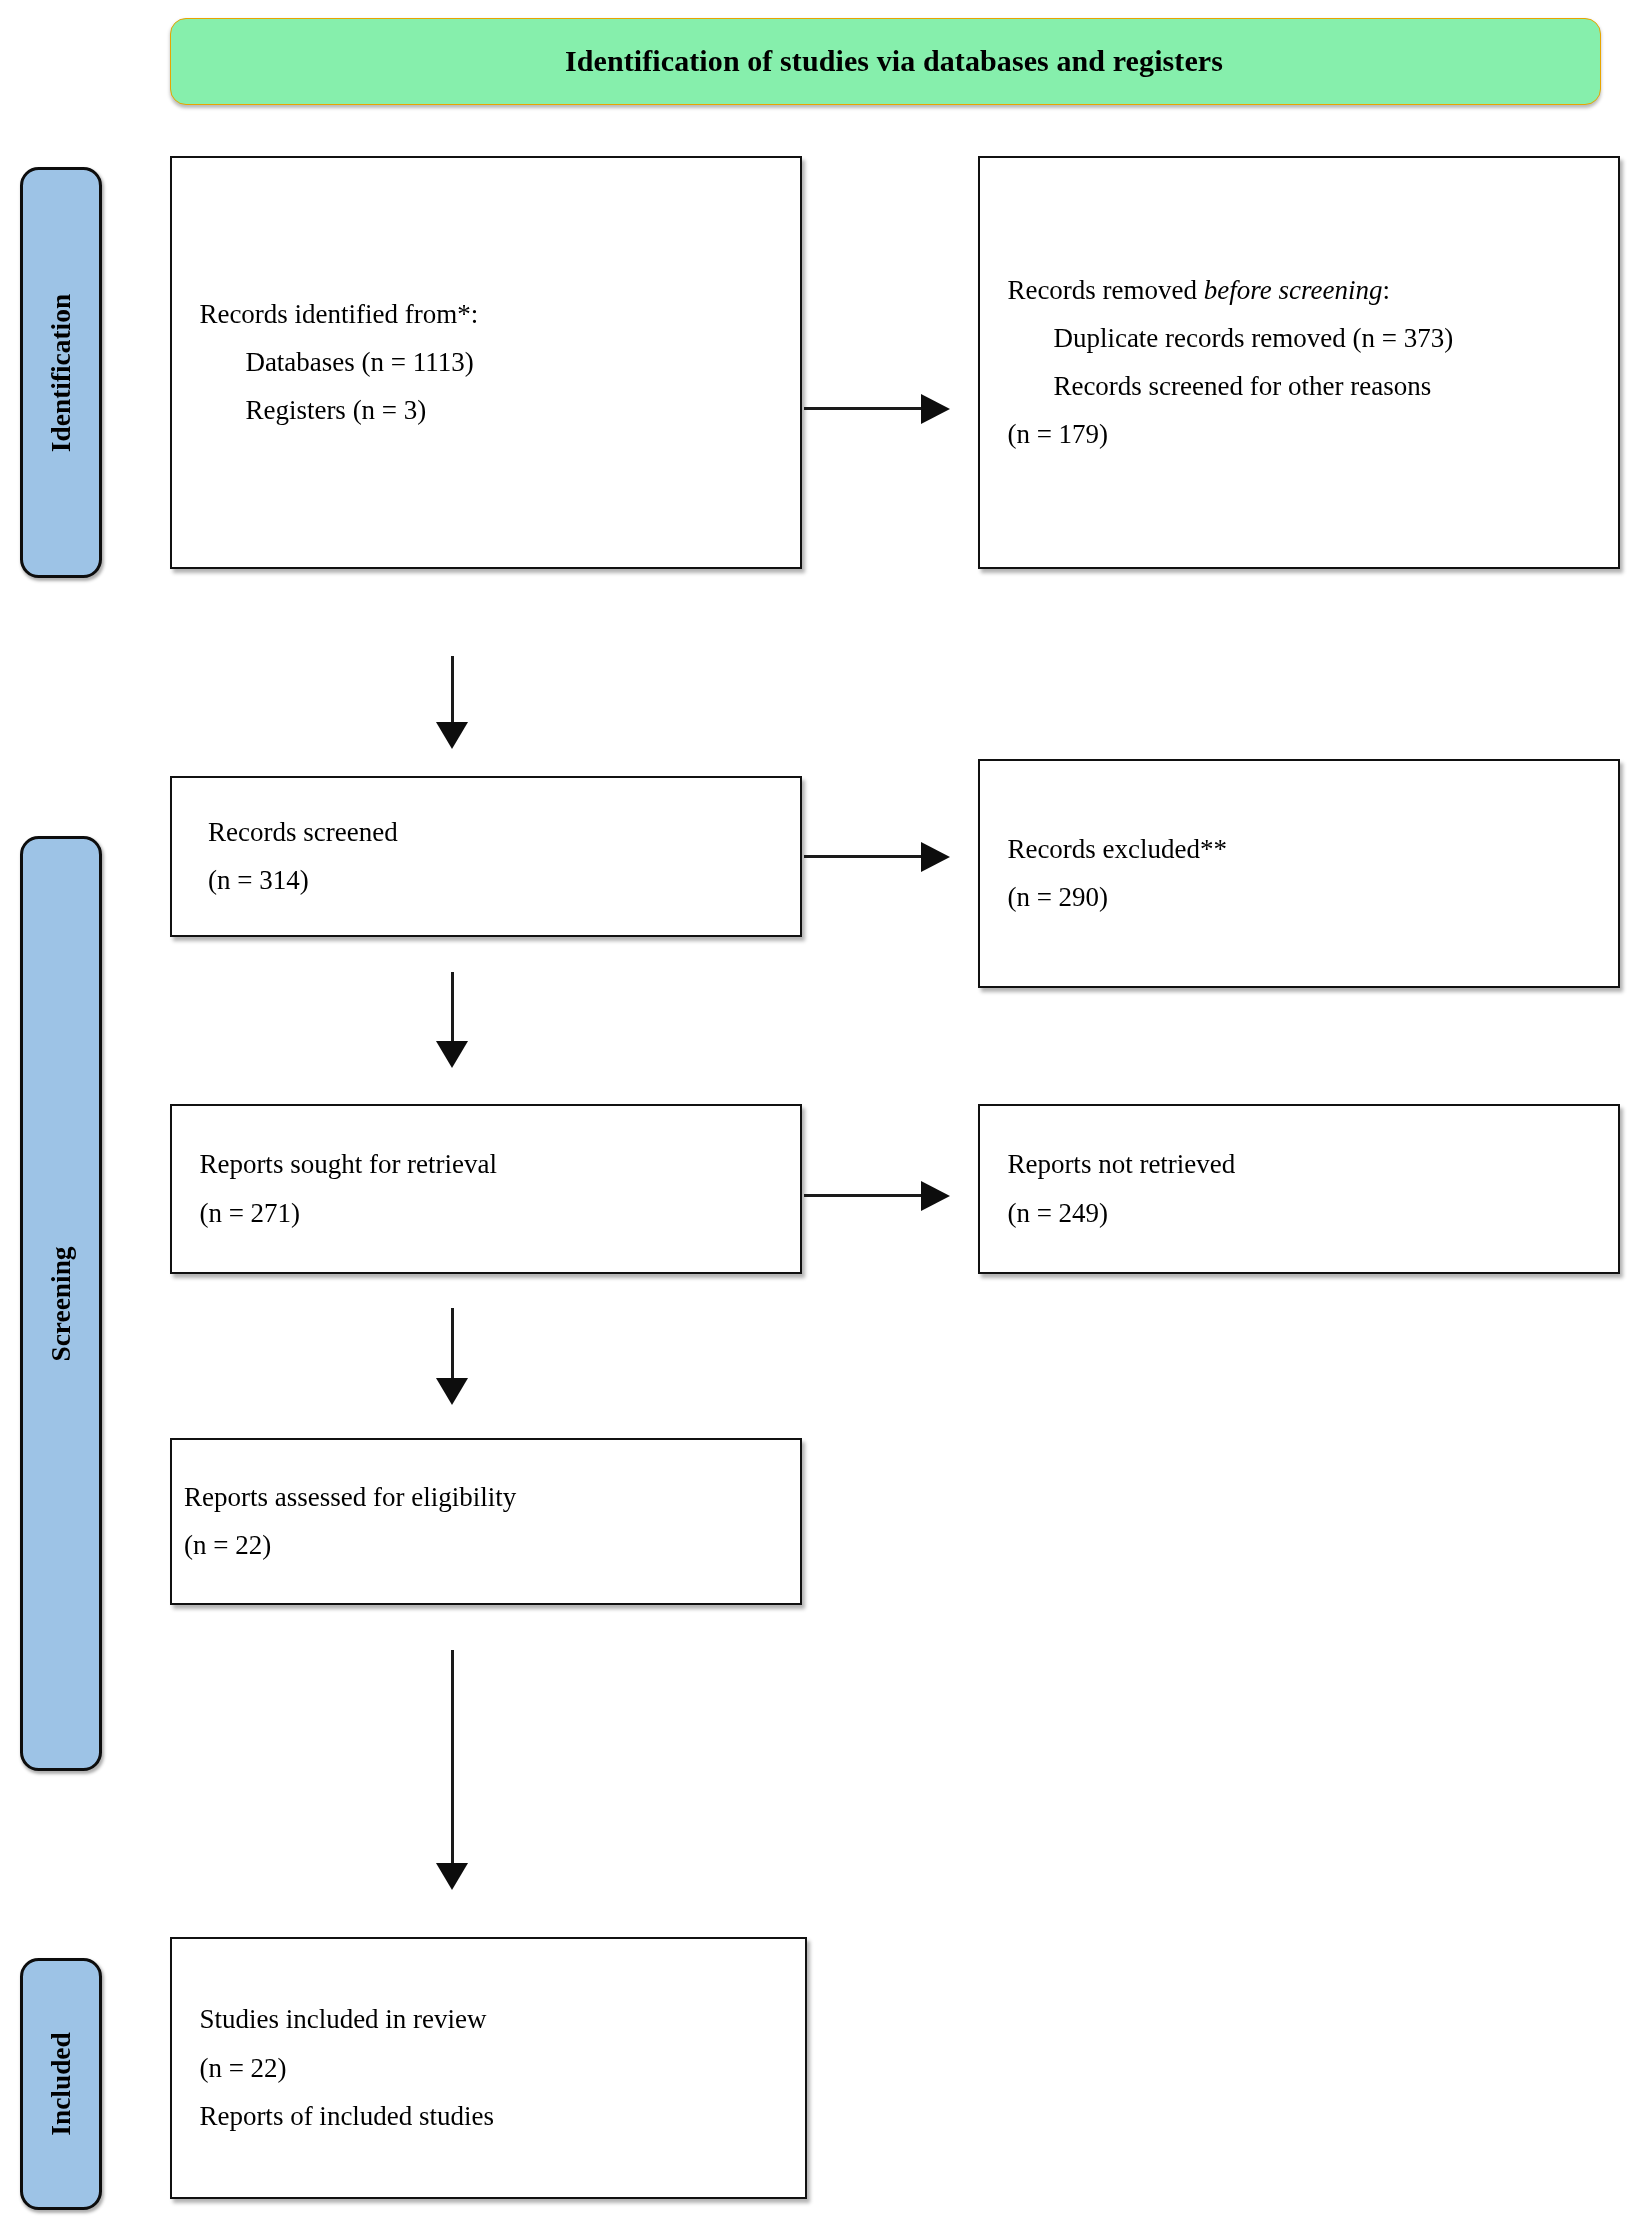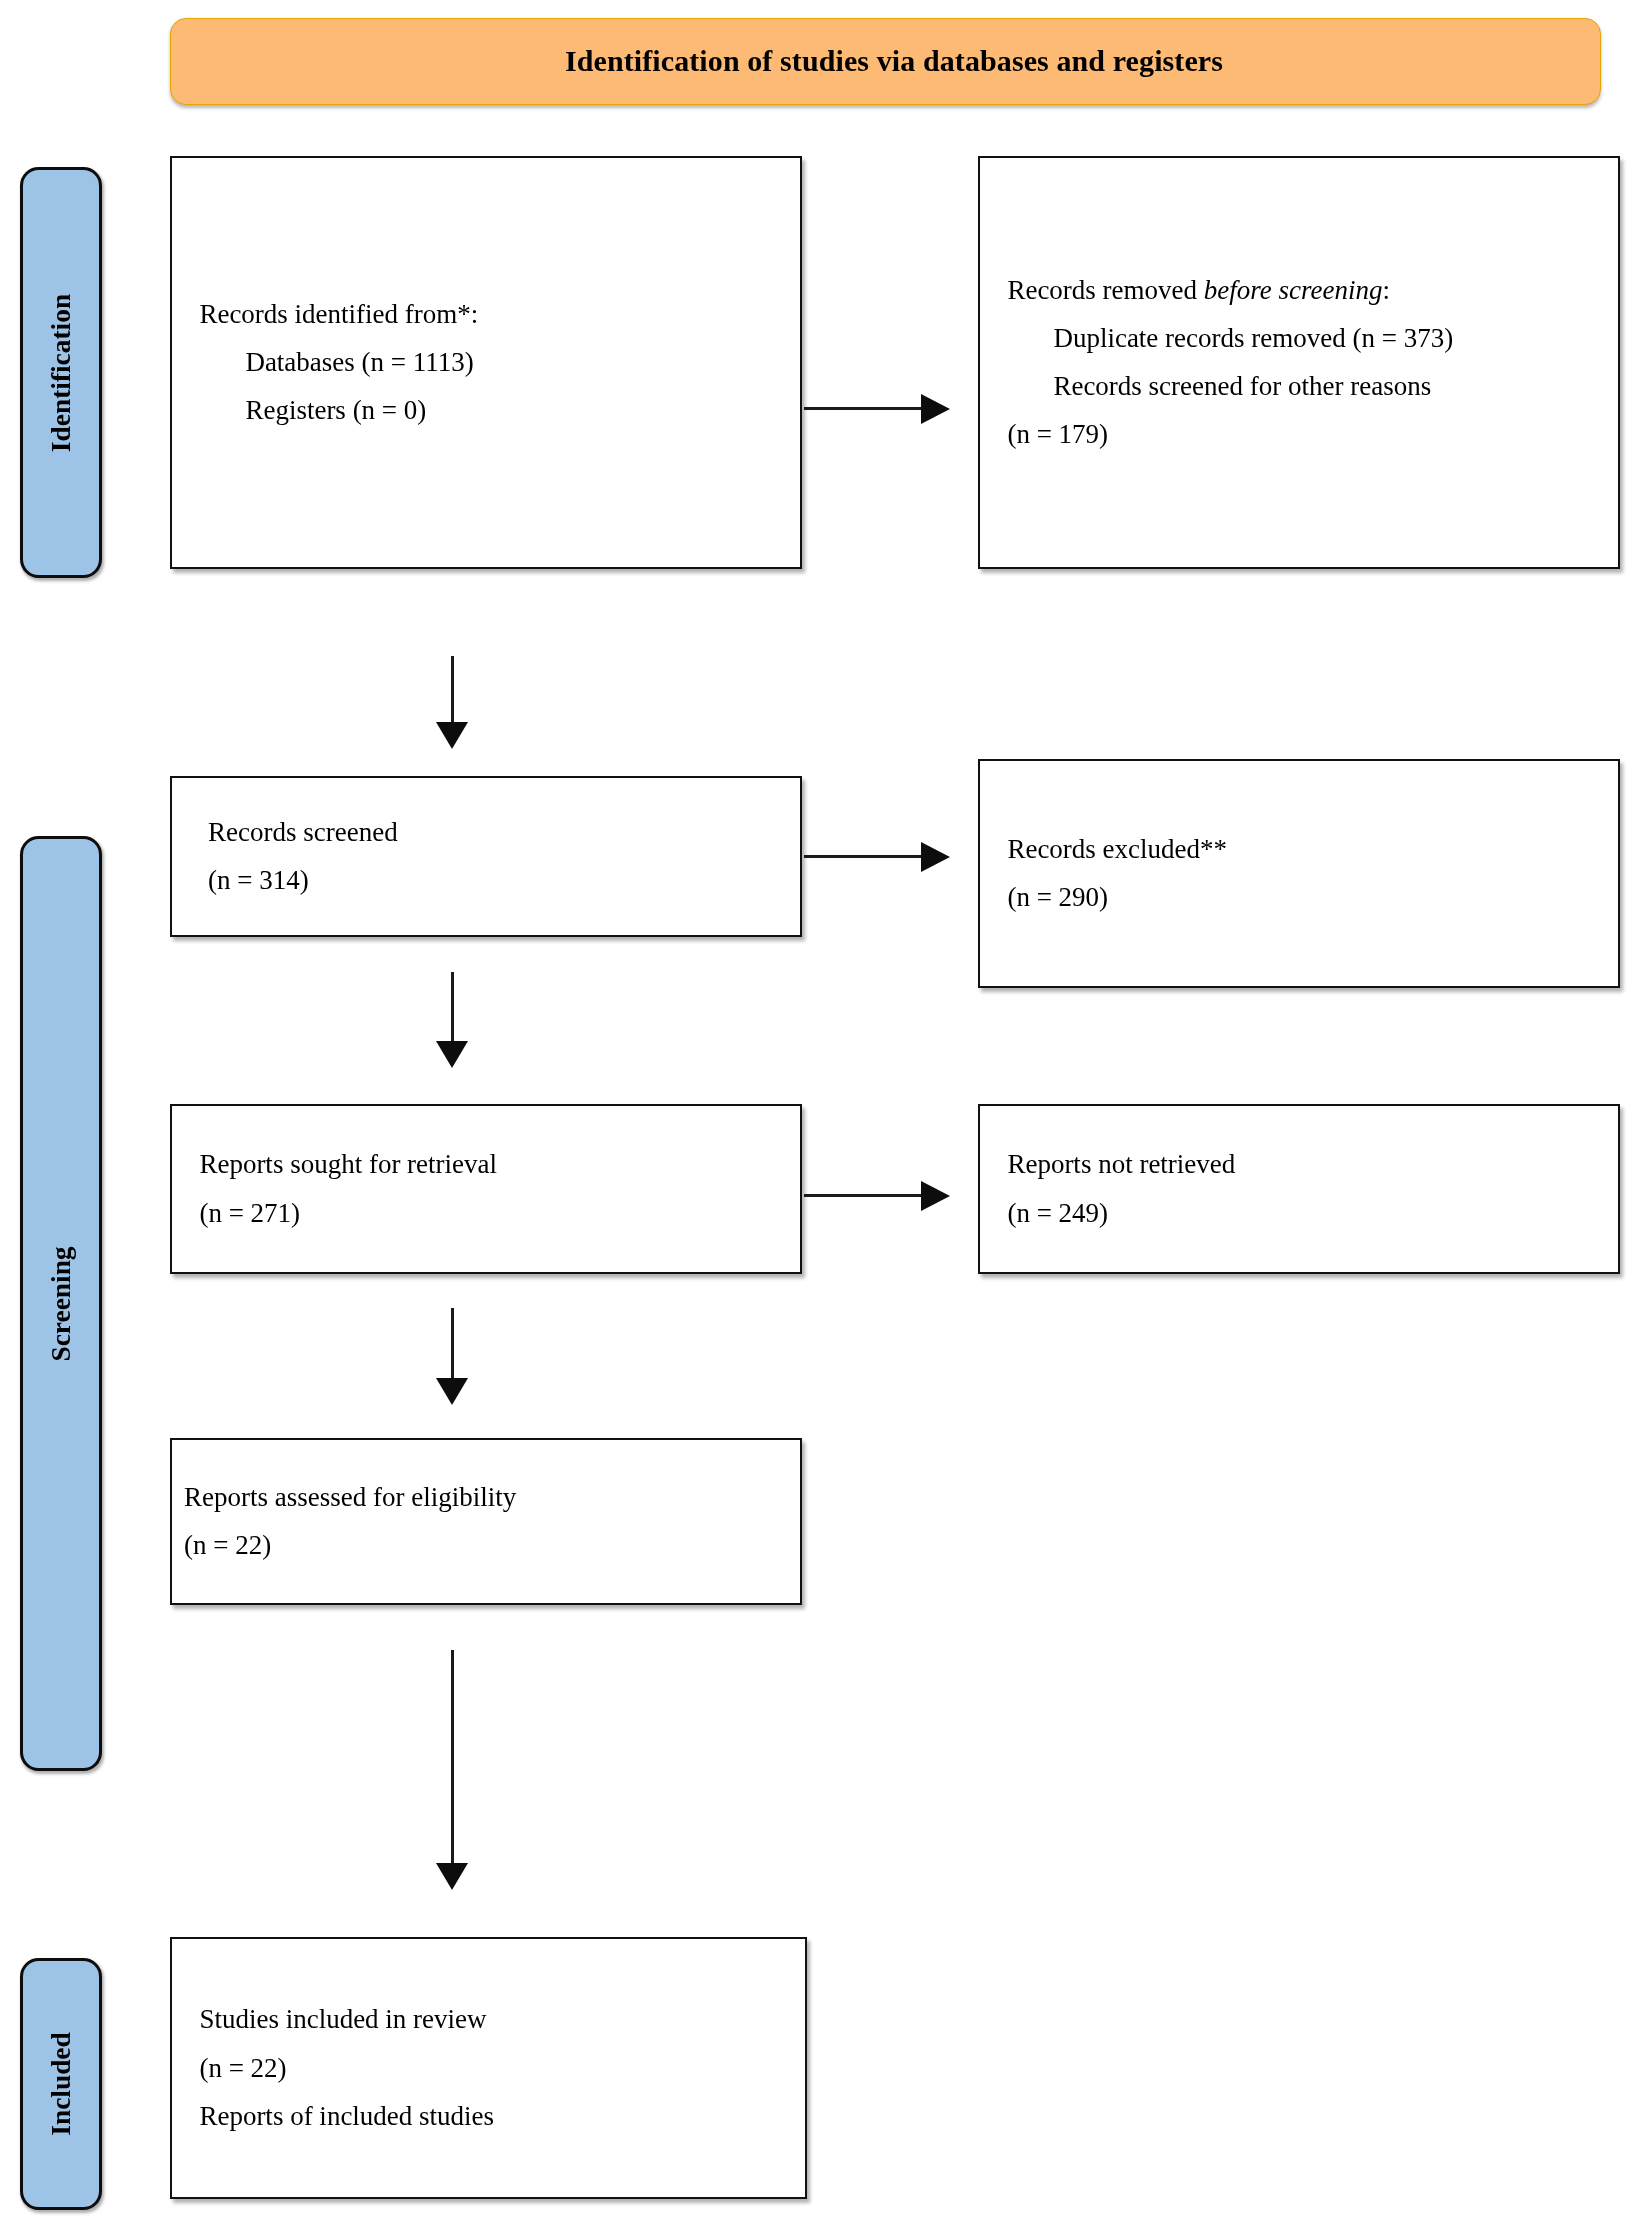--- a/index.html
+++ b/index.html
@@ -18,21 +18,21 @@
     overflow: hidden;
   }
 
   
   .phase-banner {
     position: absolute;
     left: 170px;
     top: 17.5px;
     width: 1431px;
     height: 87px;
-    background: #fdba74;
+    background: #86efac;
     border: 1.9px solid #E8A400;
     border-radius: 16px;
     box-shadow: 0 2.5px 3.7px rgba(0,0,0,0.28);
     display: flex;
     align-items: center;
     justify-content: center;
     box-sizing: border-box;
     padding-left: 17px;
   }
   .phase-banner-text {
@@ -158,21 +158,21 @@
   <div class="stage-rail" id="rail-screening">
     <span class="stage-rail-label">Screening</span>
   </div>
   <div class="stage-rail" id="rail-included">
     <span class="stage-rail-label">Included</span>
   </div>
 
   <div class="pbox" id="box-identified">
     <p class="pline">Records identified from*:</p>
     <p class="pline indent">Databases (n = 1113)</p>
-    <p class="pline indent">Registers (n = 0)</p>
+    <p class="pline indent">Registers (n = 3)</p>
   </div>
 
   <div class="pbox" id="box-removed">
     <p class="pline"><span>Records removed </span><em>before screening</em><span>:</span></p>
     <p class="pline indent">Duplicate records removed (n = 373)</p>
     <p class="pline indent">Records screened for other reasons</p>
     <p class="pline">(n = 179)</p>
   </div>
 
   <div class="pbox" id="box-screened">

